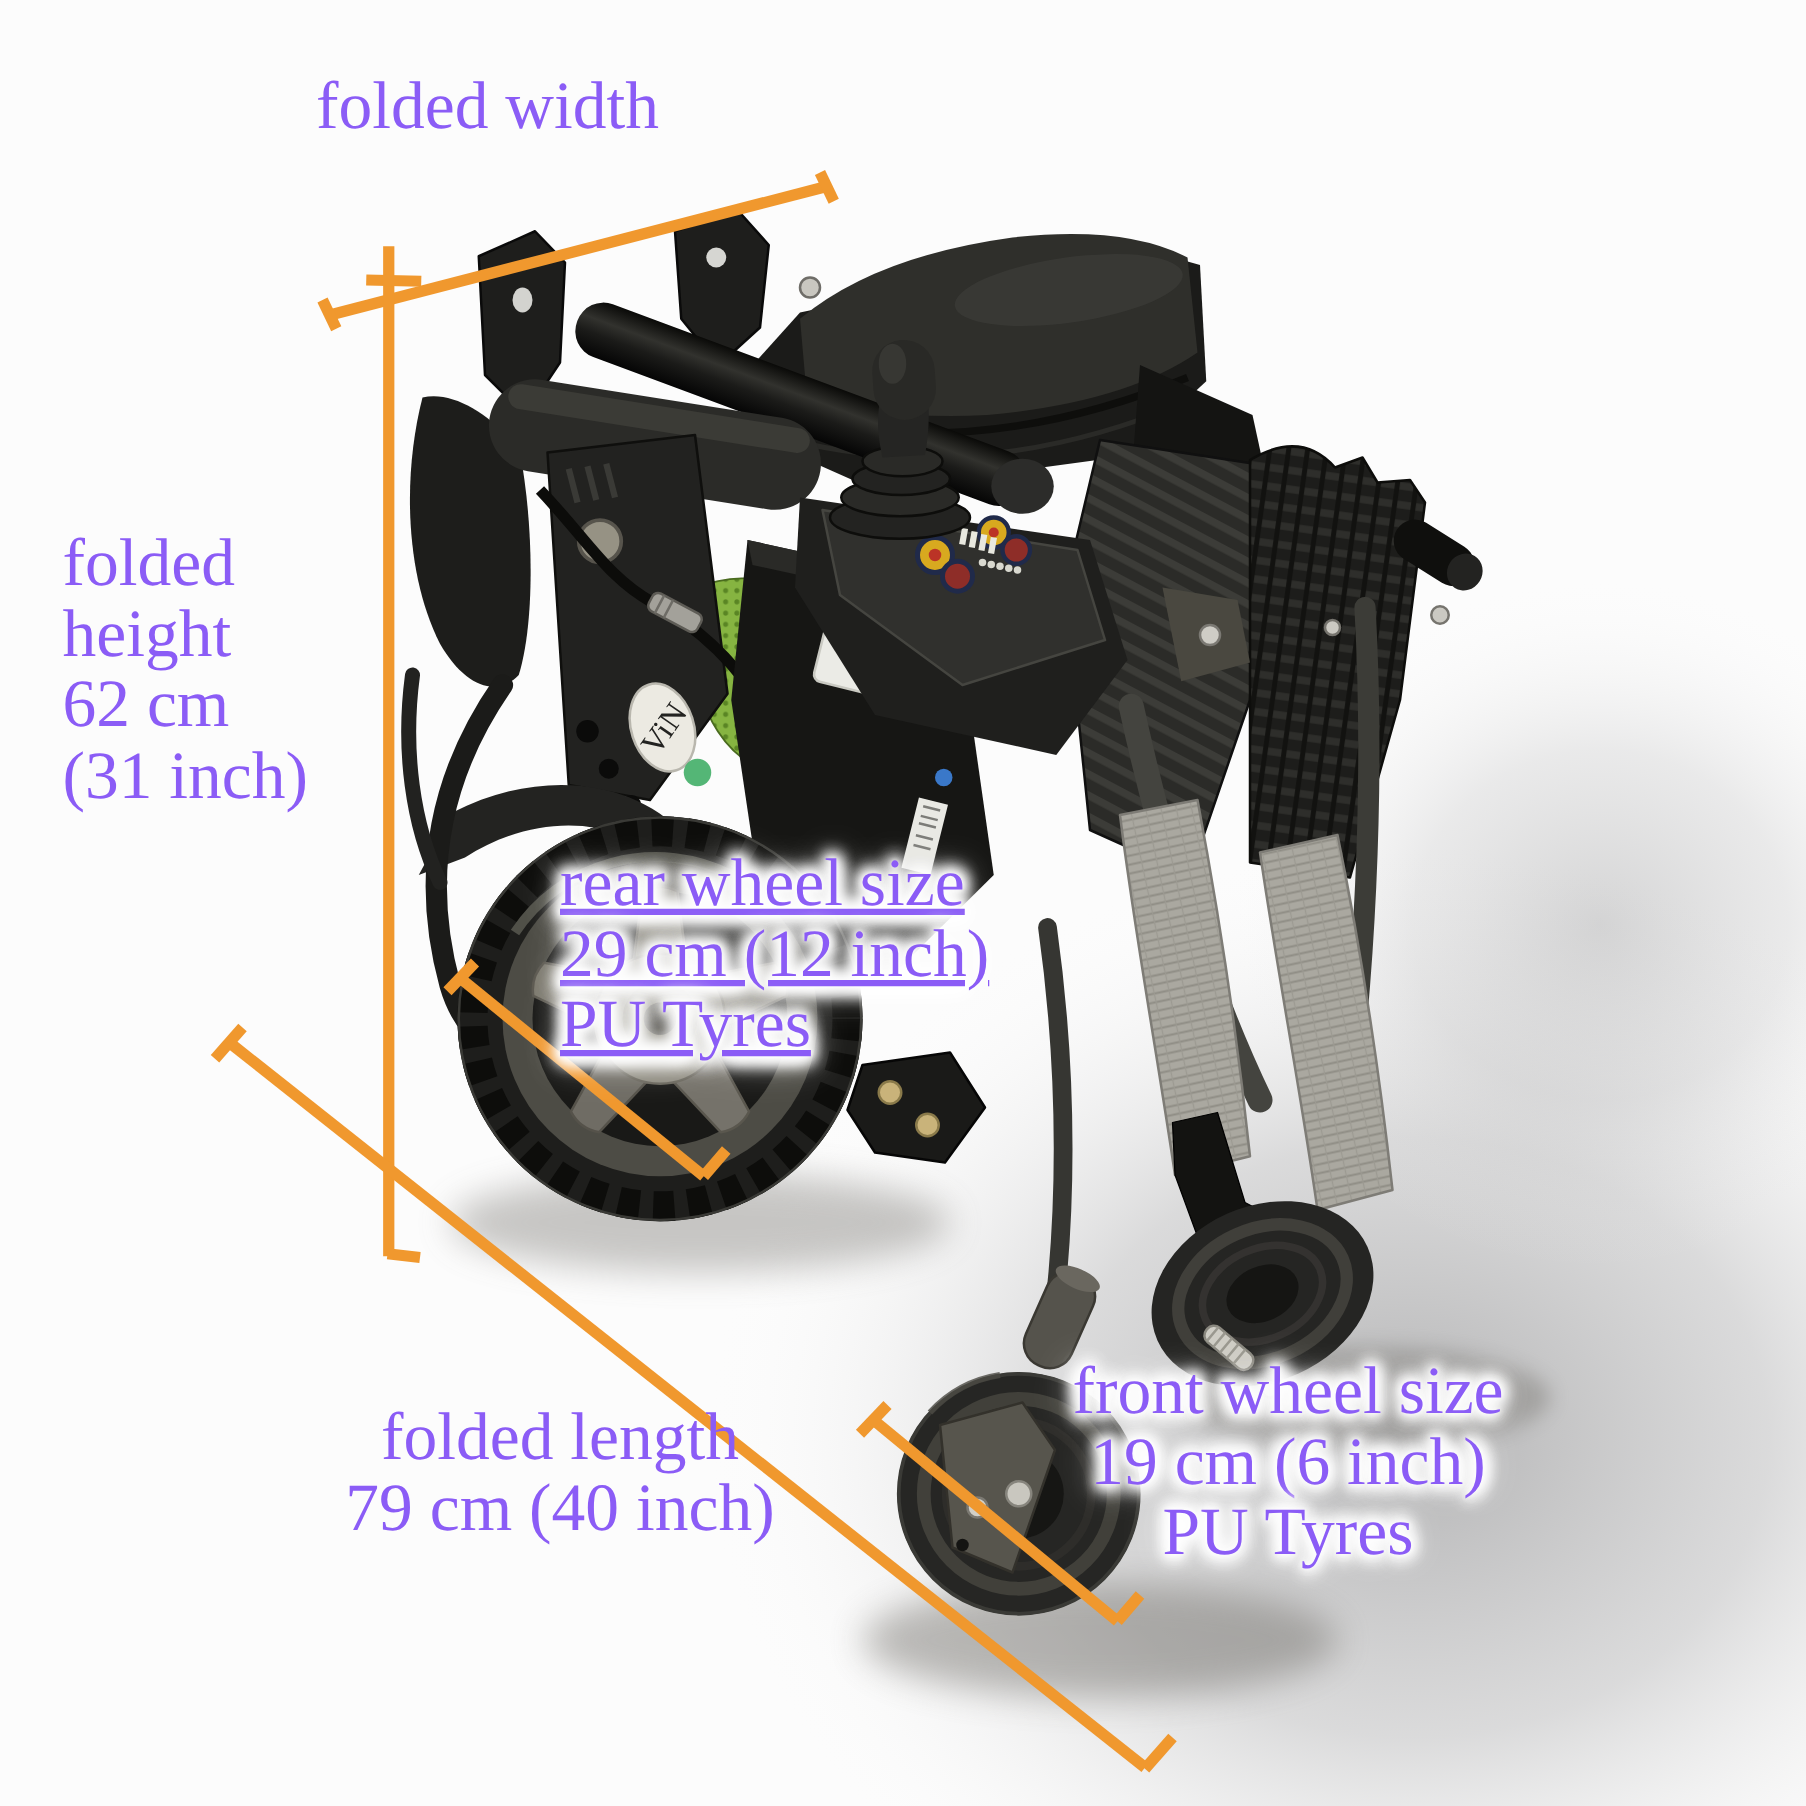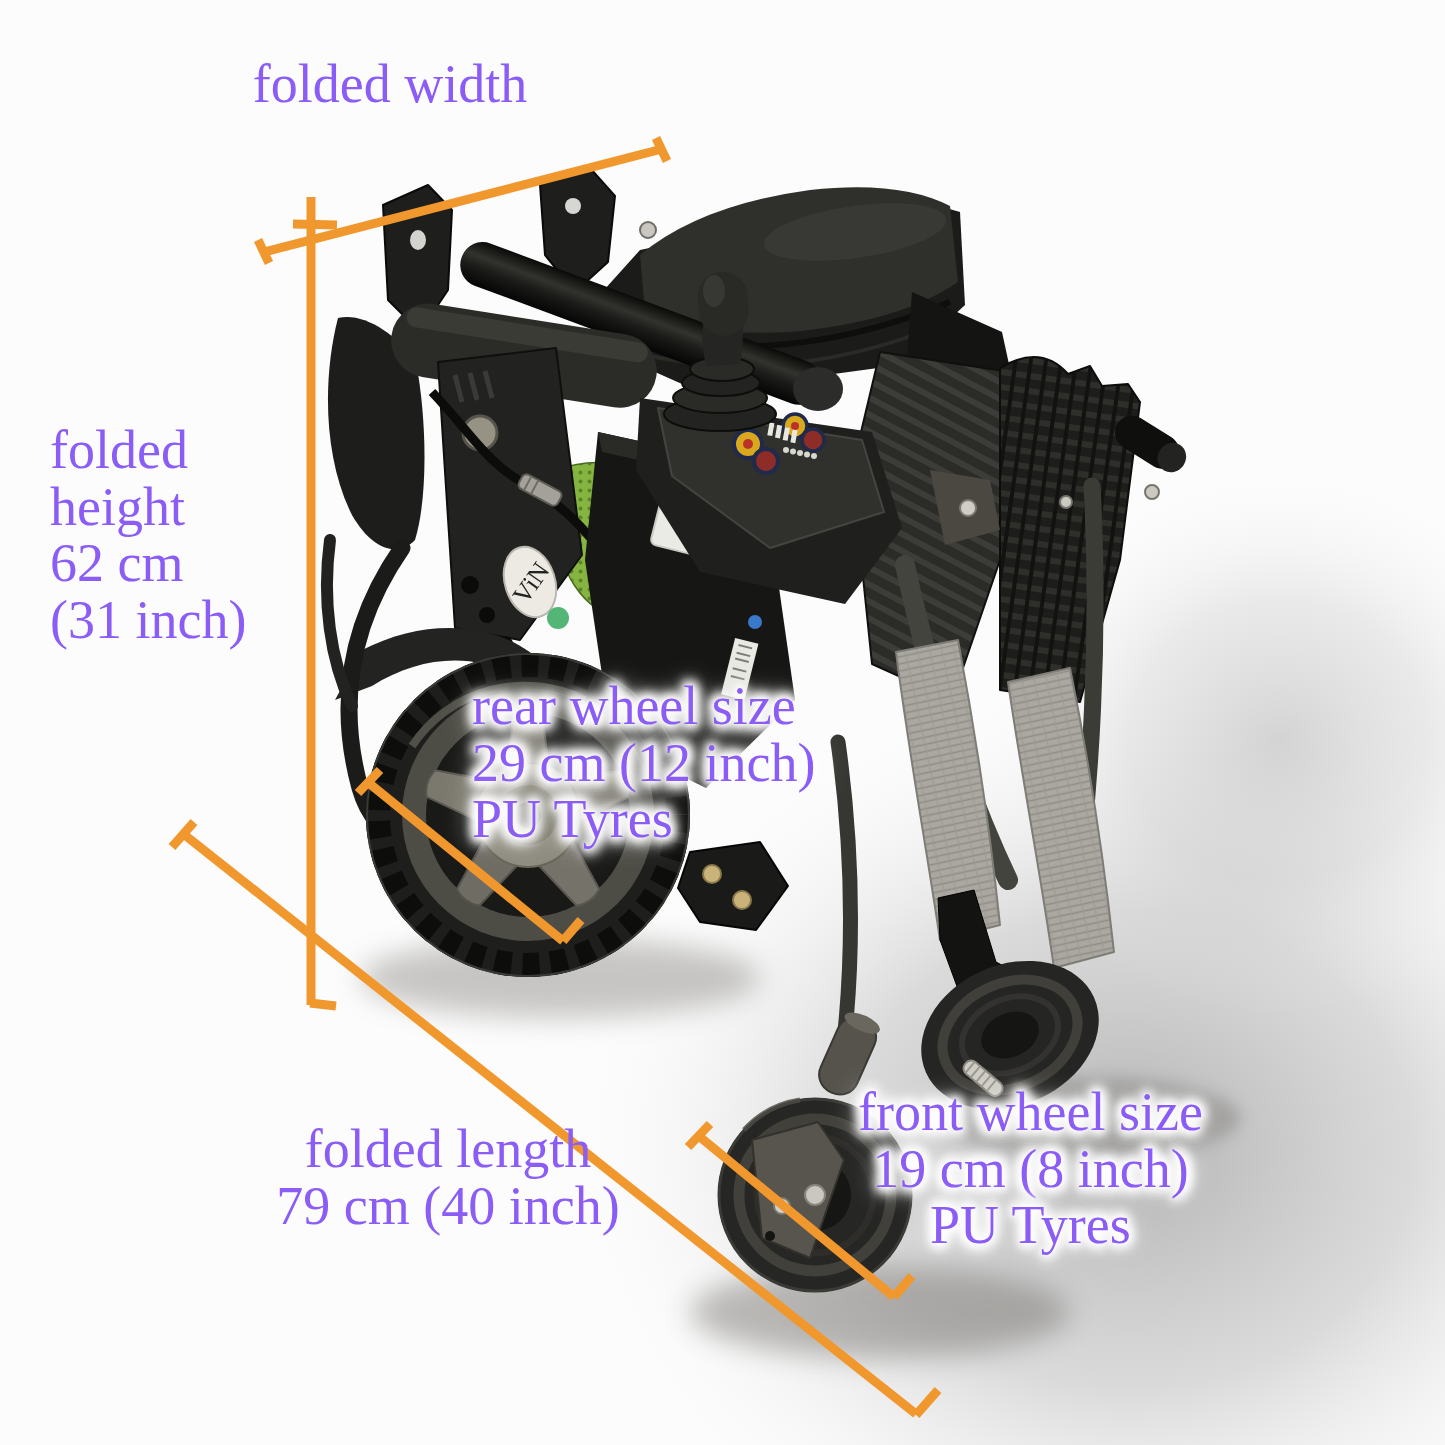--- a/index.html
+++ b/index.html
@@ -18,21 +18,21 @@
   .halo div{
     text-shadow:
       0 0 4px #fff,0 0 8px #fff,0 0 12px #fff,0 0 16px #fff,
       0 0 24px #fff,0 0 34px #fff,
       3px 3px 12px #fff,-3px -3px 12px #fff,
       3px -3px 12px #fff,-3px 3px 12px #fff,
       0 5px 14px #fff,0 -5px 14px #fff;
   }
   .label-width{left:150px;top:56px;width:480px;}
   .label-height{left:50px;top:422px;width:250px;}
-  .label-rear{left:472px;top:678px;}
+  .label-rear{left:448px;top:678px;text-decoration:underline;}
   .label-length{left:228px;top:1100px;width:440px;margin-top:21px;}
   .label-front{left:858px;top:1084px;text-align:center;}
 </style>
 </head>
 <body>
 
 <div class="stage">
 
 <svg class="scene" viewBox="0 0 1445 1445" xmlns="http://www.w3.org/2000/svg">
   <defs>
@@ -345,17 +345,17 @@
     <div>PU Tyres</div>
   </div>
 
   <div class="label label-length center">
     <div>folded length</div>
     <div>79 cm (40 inch)</div>
   </div>
 
   <div class="label label-front halo">
     <div>front wheel size</div>
-    <div>19 cm (8 inch)</div>
+    <div>19 cm (6 inch)</div>
     <div>PU Tyres</div>
   </div>
 
 </div>
 
 </body></html>

